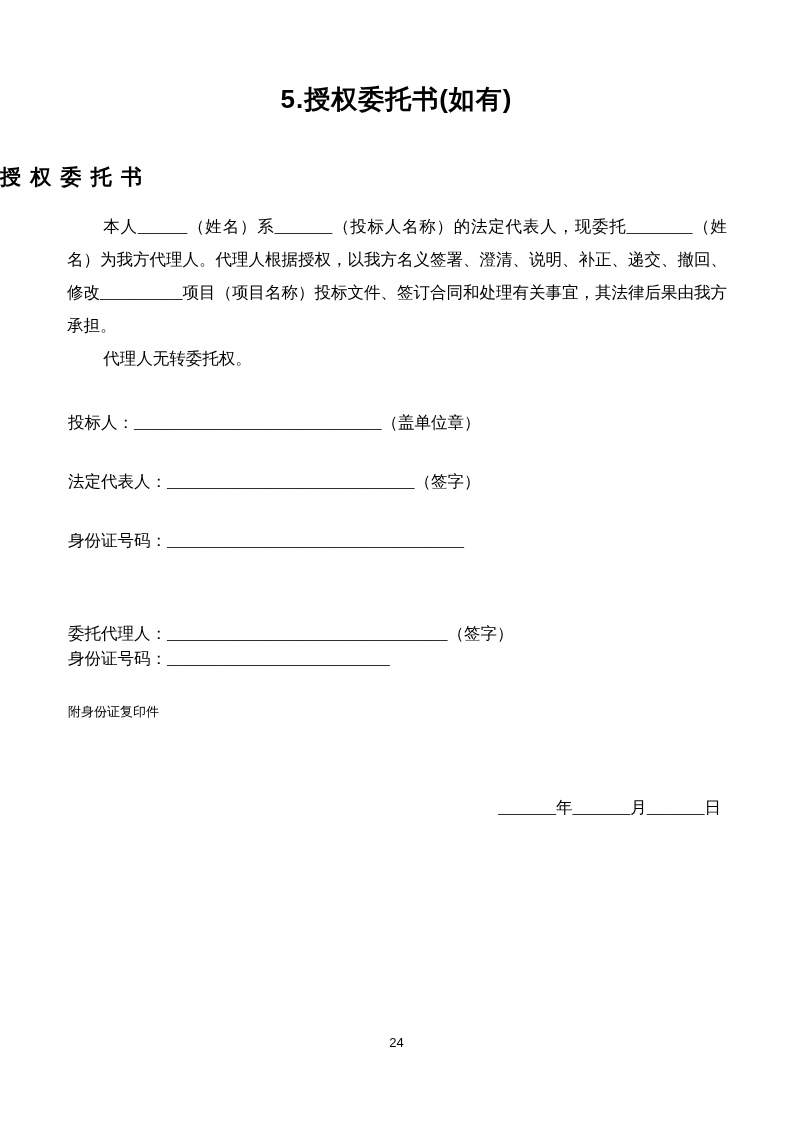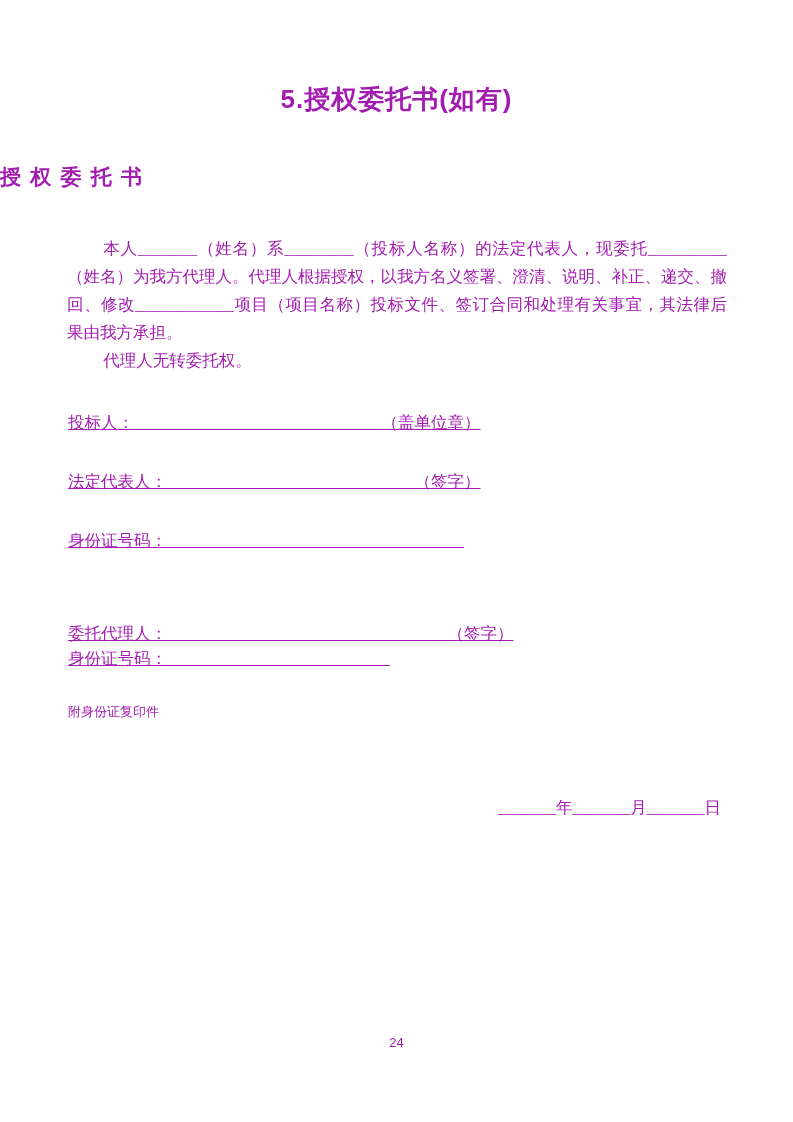--- a/index.html
+++ b/index.html
@@ -5,21 +5,21 @@
   html, body {
     margin: 0;
     padding: 0;
     background: #ffffff;
   }
   .page {
     position: relative;
     width: 793px;
     height: 1122px;
     background: #ffffff;
-    color: #a21caf;
+    color: #000000;
     font-family: "Liberation Serif", serif;
     overflow: hidden;
   }
   .section-title {
     position: absolute;
     top: 82px;
     left: 0;
     width: 100%;
     text-align: center;
     font-size: 26px;
@@ -31,38 +31,36 @@
     position: absolute;
     top: 163px;
     left: 0;
     width: 100%;
     font-size: 21px;
     font-weight: bold;
     letter-spacing: 2px;
   }
   .body-text {
     position: absolute;
-    top: 236px;
+    top: 210px;
     left: 67px;
     width: 660px;
     font-size: 16.5px;
-    line-height: 28px;
+    line-height: 33px;
     text-align: justify;
-    font-family: Liberation Mono, monospace;
   }
   .body-text p {
     margin: 0;
     text-indent: 2.2em;
   }
   .field-row {
     position: absolute;
     left: 68px;
     font-size: 16.5px;
     white-space: nowrap;
-    text-decoration: underline;
   }
   .row-bidder        { top: 412px; }
   .row-legal-rep     { top: 471px; }
   .row-id-1          { top: 530px; }
   .row-agent         { top: 623px; }
   .row-id-2          { top: 648px; }
   .attachment-note {
     position: absolute;
     top: 703px;
     left: 68px;

